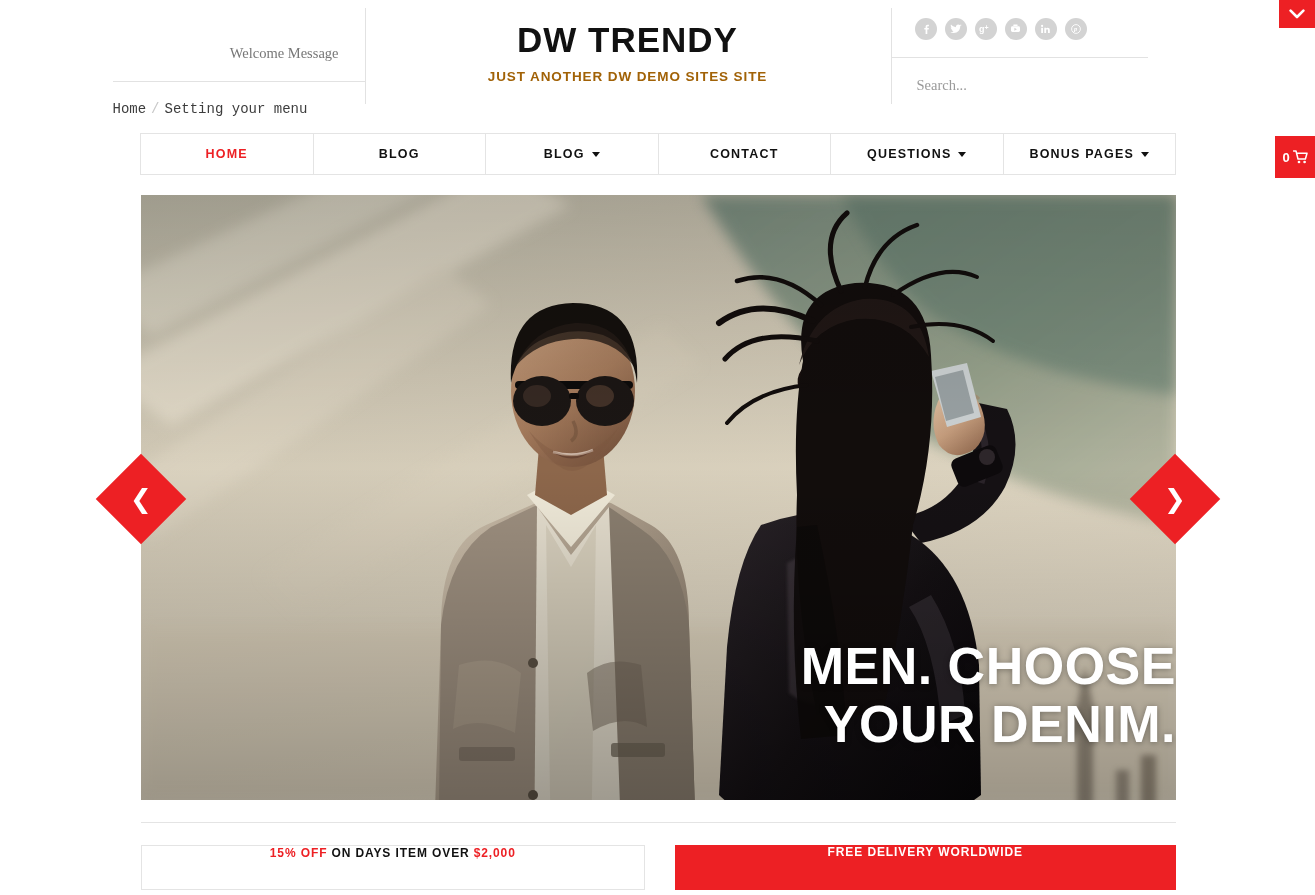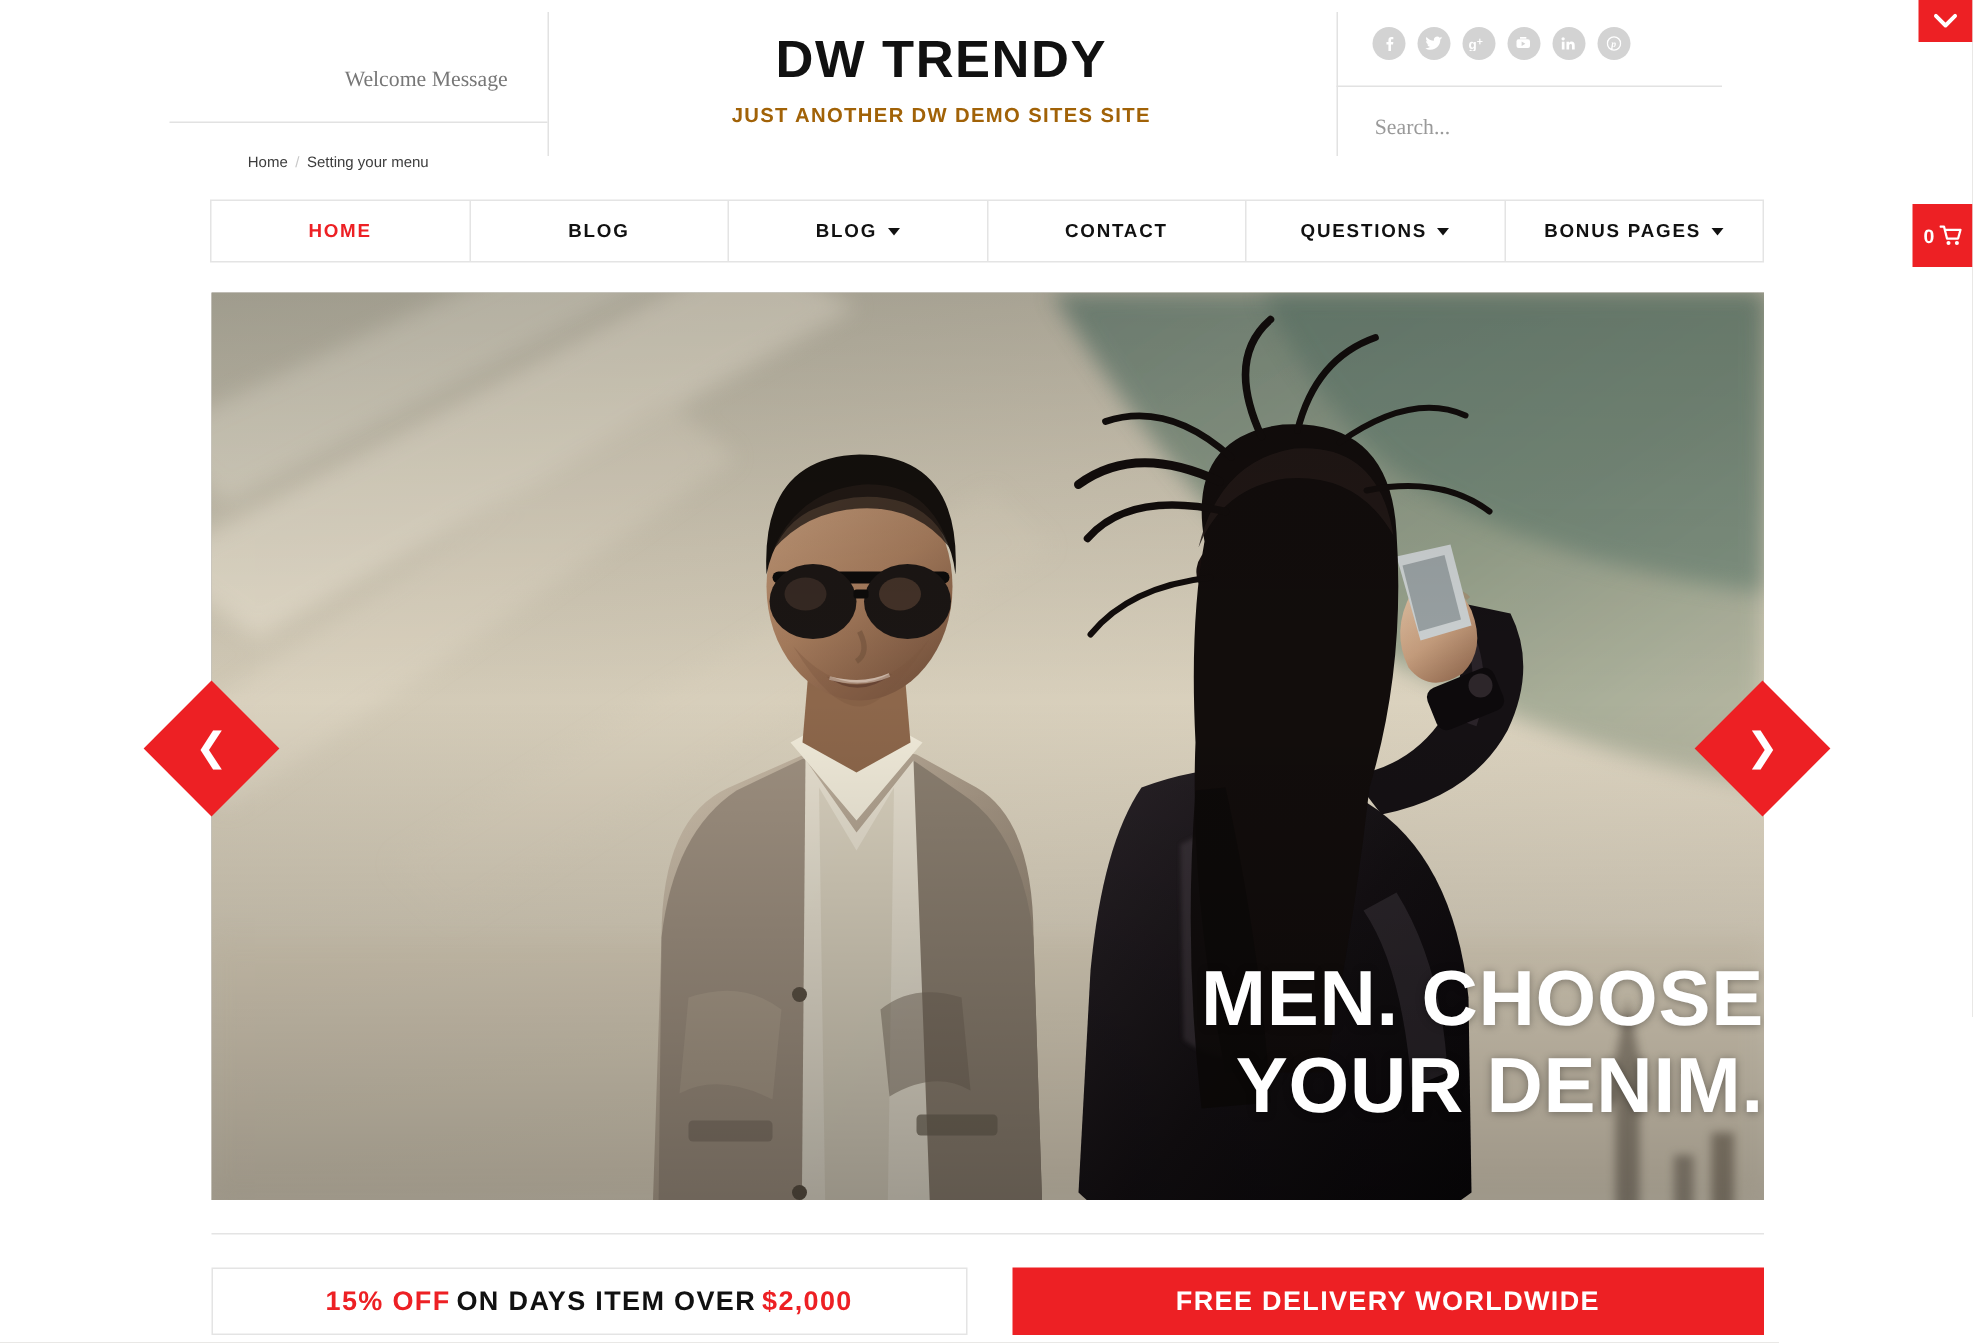--- a/index.html
+++ b/index.html
@@ -17,22 +17,22 @@
   .header { position: absolute; left: 0; top: 0; width: 1260px; height: 112px; }
   .header-inner { position: relative; width: 1035px; margin: 0 auto; height: 112px; }
 
   .hdr-left { position: absolute; left: 0; top: 0; width: 252px; height: 112px; margin-top: 24px; }
   .hdr-welcome {
     height: 58px; line-height: 58px; text-align: right; padding-right: 26px;
     font-family: "Liberation Serif", serif; font-size: 14.5px; color: #777;
     border-bottom: 1px solid #e2e2e2;
   }
   .hdr-breadcrumb {
-    height: 54px; line-height: 54px; text-align: center; padding-right: 26px;
-    font-family: Liberation Sans, sans-serif; font-size: 10px; color: #3d3d3d;
+    height: 54px; line-height: 54px; text-align: left; padding-right: 26px;
+    font-family: Liberation Mono, monospace; font-size: 14px; color: #3d3d3d;
   }
   .hdr-breadcrumb a { color: #3d3d3d; text-decoration: none; }
   .hdr-breadcrumb .sep { color: #c8c8c8; margin: 0 5px; }
 
   .vsep { position: absolute; top: 8px; width: 1px; height: 96px; background: #e2e2e2; }
   .vsep.left { left: 252px; }
   .vsep.right { left: 778px; }
 
   .hdr-center { position: absolute; left: 252px; top: 0; width: 526px; text-align: center; }
   .brand {
@@ -115,22 +115,22 @@
   .promo-divider {
     position: absolute; left: 141px; top: 822px; width: 1035px; height: 1px;
     background: #e4e4e4;
   }
   .promos {
     position: absolute; left: 141px; top: 845px; width: 1035px; height: 45px;
     display: flex; gap: 30px;
   }
   .promo {
     flex: 1; height: 45px;
-    display: flex; align-items: center; justify-content: center;
-    font-size: 18px; font-weight: bold; letter-spacing: 0.9px;
+    display: flex; align-items: flex-start; justify-content: center;
+    font-size: 12px; font-weight: bold; letter-spacing: 0.9px;
   }
   .promo.outline { border: 1px solid #e4e4e4; color: #111; background:#fff; }
   .promo.red { background: #ED2024; color: #ffffff; }
   .promo.black { background: #000; color: #fff; }
   .red-text { color: #ED2024; }
   .promo .sp { display:inline-block; width:4px; }
 
   
   .top-tab {
     position: absolute; right: 0; top: 0; width: 36px; height: 28px;

